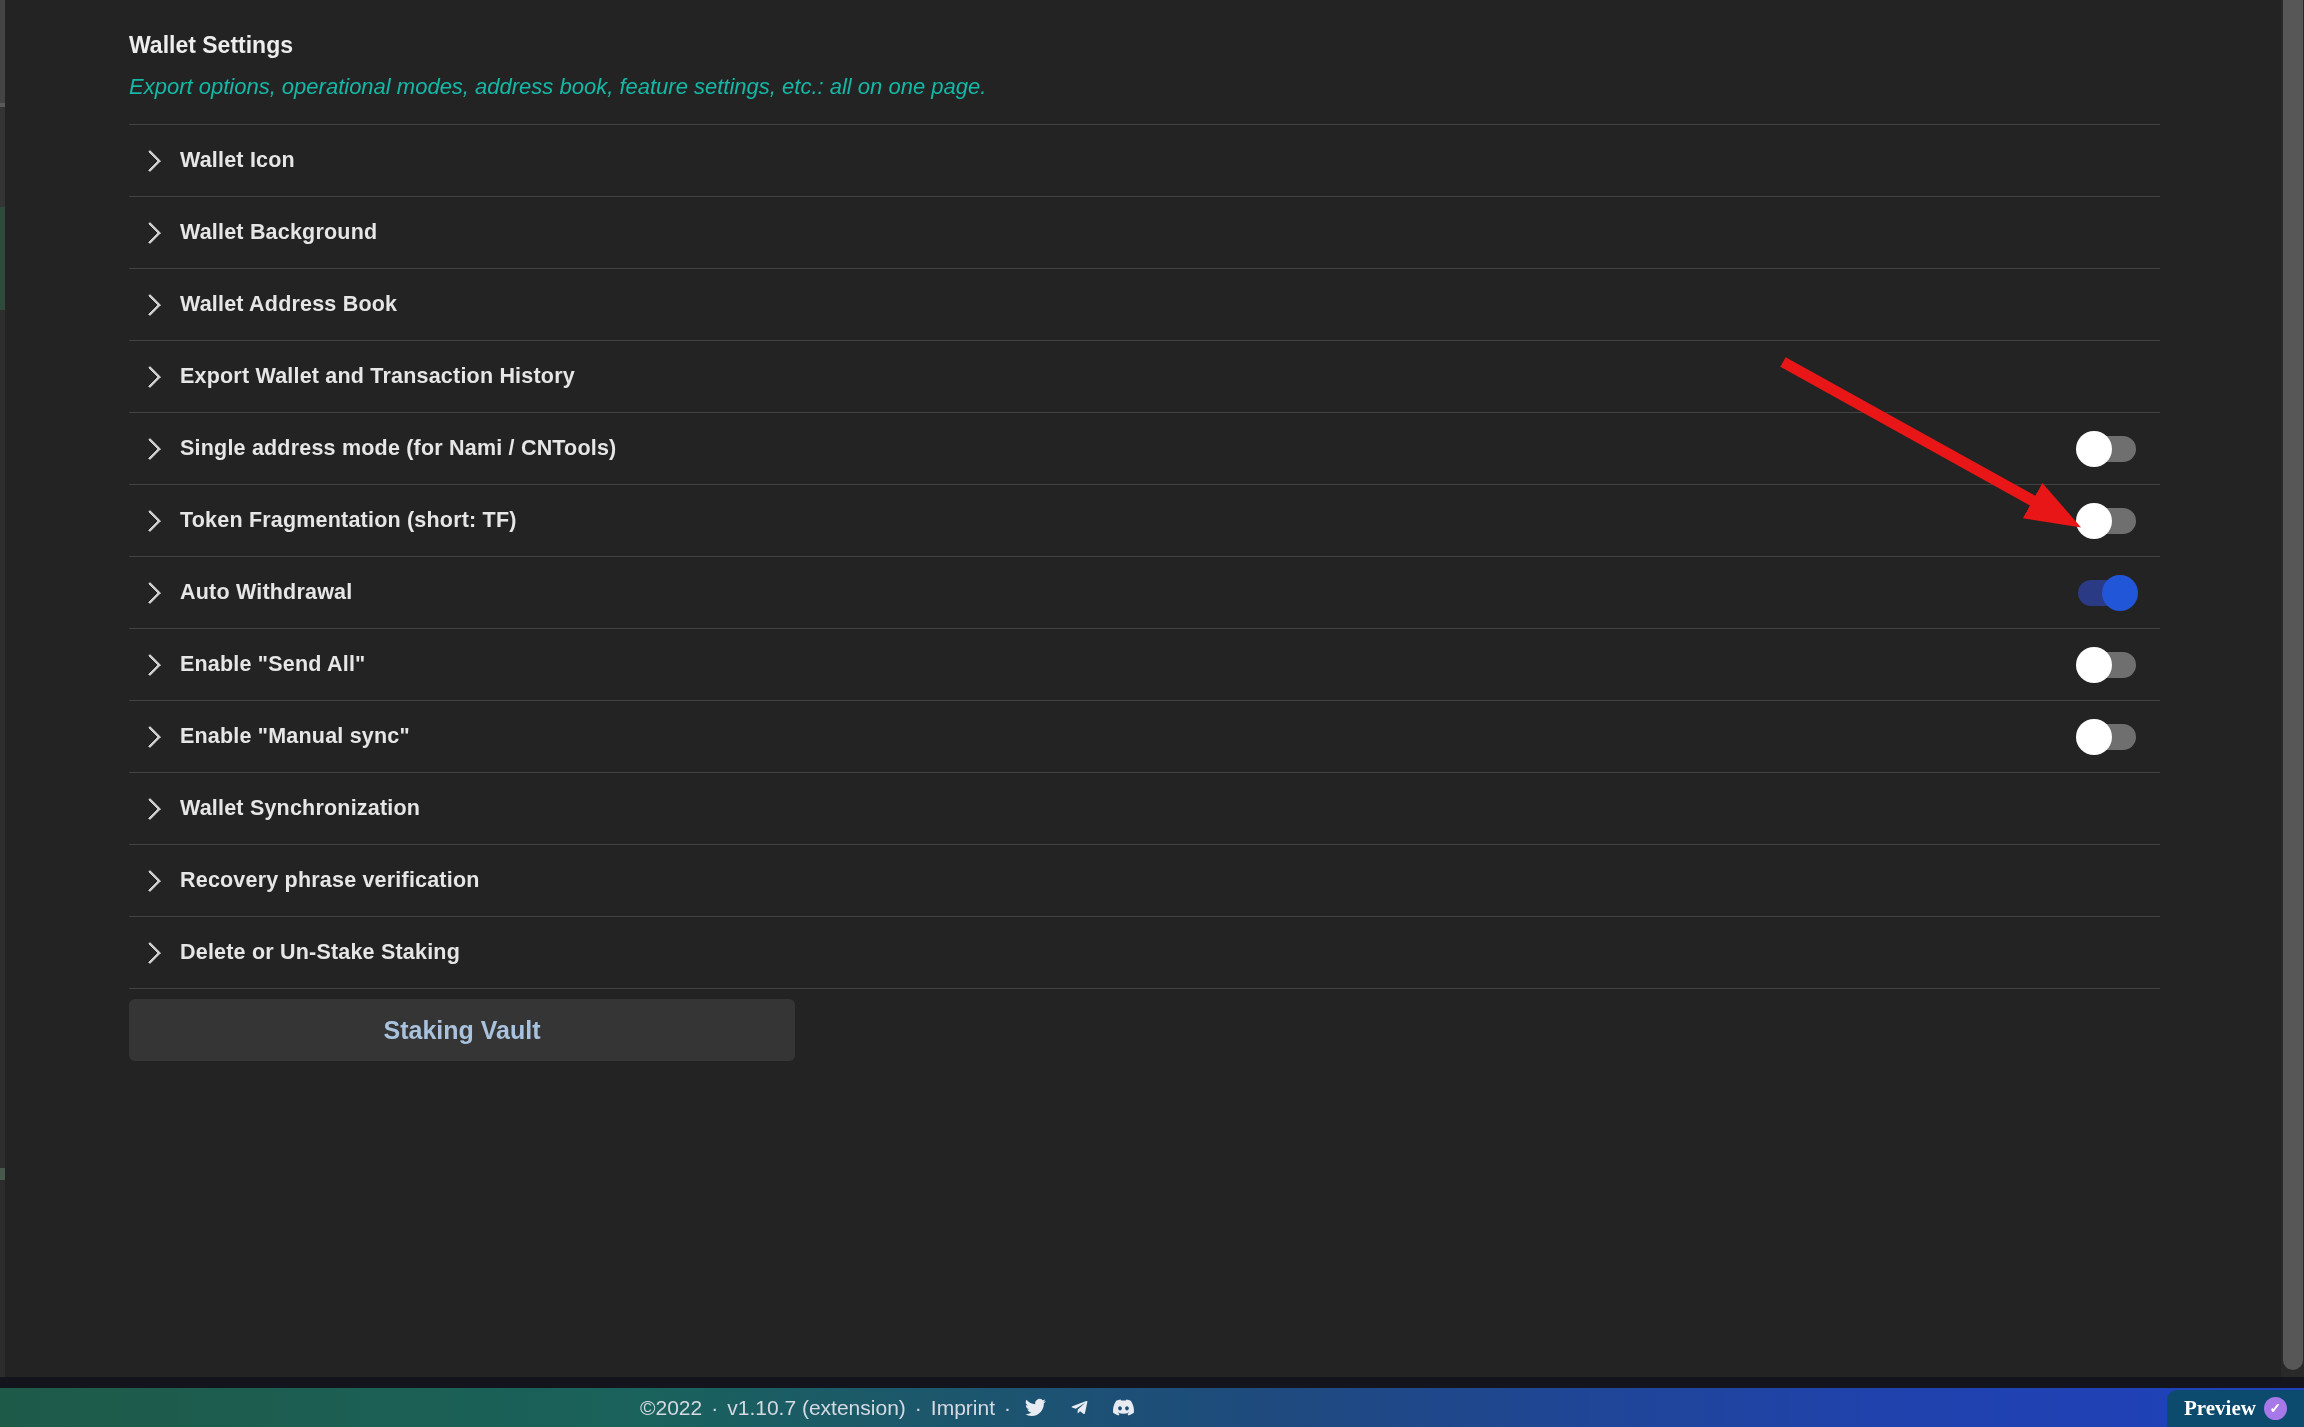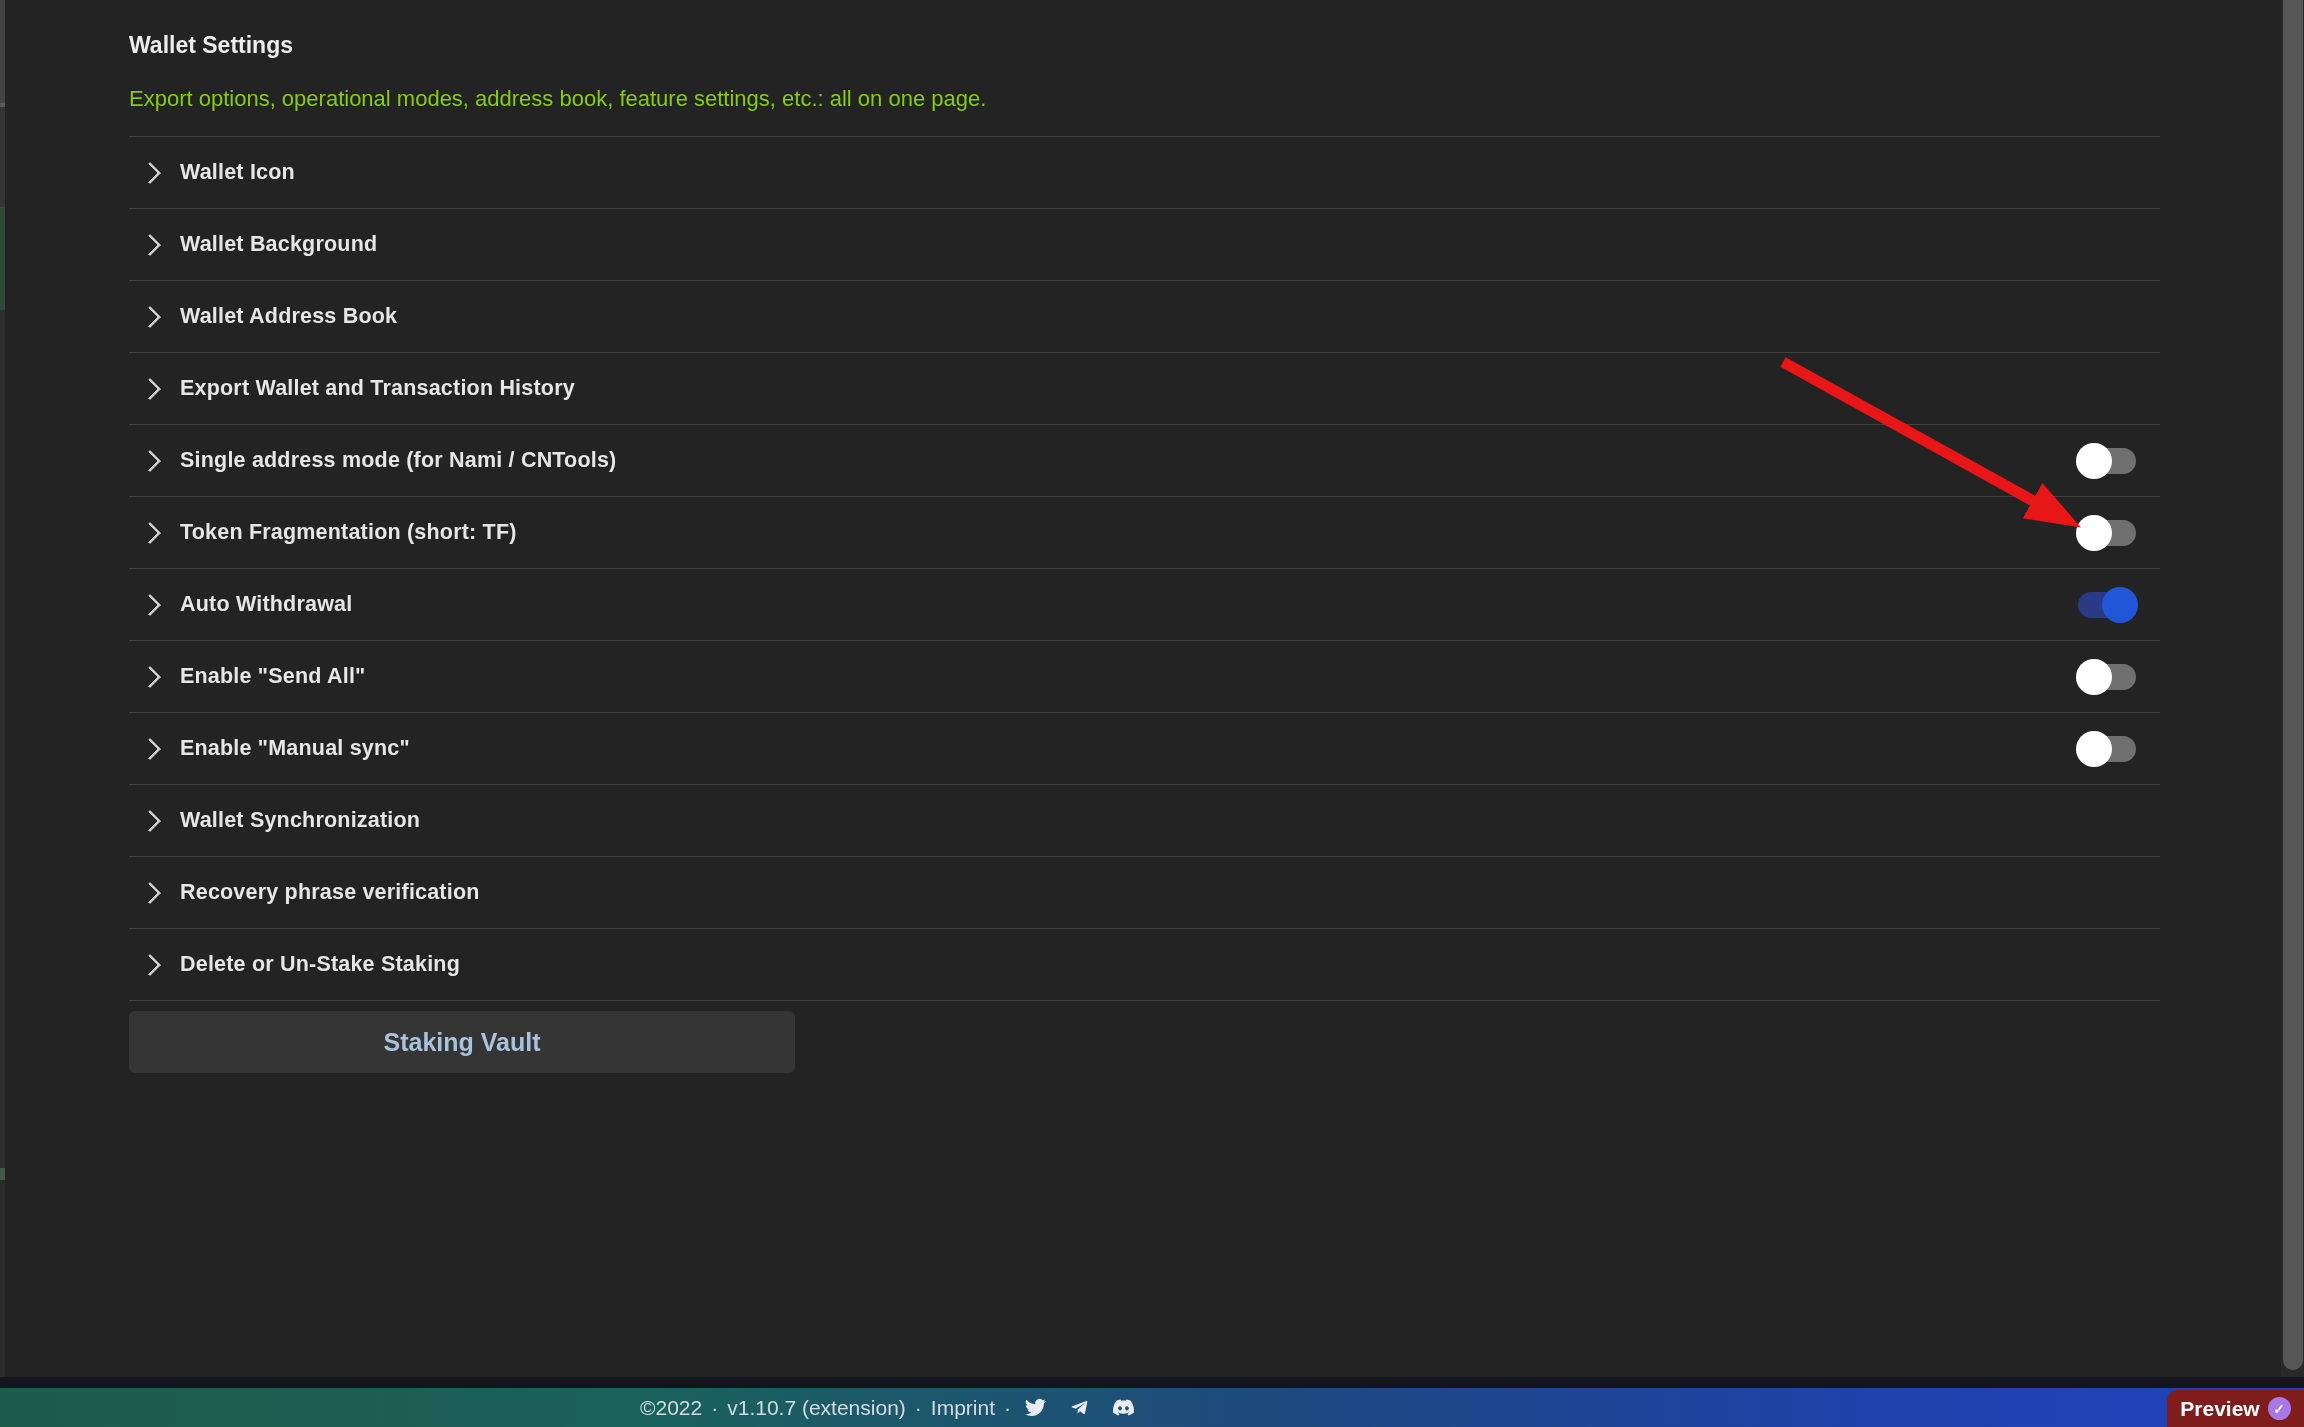--- a/index.html
+++ b/index.html
@@ -6,21 +6,21 @@
   body{
     width:2304px;height:1427px;position:relative;overflow:hidden;
     background:#232323;color:#e6e6e6;
     font-family:"Liberation Sans",sans-serif;
   }
   .left-strip{position:absolute;left:0;top:0;width:5px;height:1388px;background:#333;z-index:5;}
   .left-strip .seg{position:absolute;left:0;width:5px;}
 
   .content{position:absolute;left:129px;top:0;width:2031px;z-index:10;}
   .page-title{margin-top:30px;font-size:23px;font-weight:bold;color:#ededed;line-height:30px;}
-  .page-subtitle{margin-top:24px;font-size:22px;color:#84cc16;line-height:30px;}
+  .page-subtitle{margin-top:12px;font-size:22px;color:#14b8a6;line-height:30px;font-style:italic;}
   .settings-list{margin-top:22px;border-top:1px solid #424242;}
   .row{height:71px;border-bottom:1px solid #424242;display:flex;align-items:center;position:relative;}
   .chev{width:13px;height:13px;border-style:solid;border-color:#cfcfcf;border-width:3px 3px 0 0;
         transform:rotate(45deg);margin-left:13px;margin-right:22px;flex:none;border-radius:1px;}
   .row-label{font-size:21.5px;font-weight:bold;color:#e6e6e6;letter-spacing:.2px;}
   .toggle{position:absolute;right:21px;top:50%;margin-top:-19px;width:64px;height:38px;cursor:pointer;}
   .toggle .track{position:absolute;left:3px;top:6px;width:58px;height:26px;border-radius:13px;}
   .toggle .knob{position:absolute;top:1px;width:36px;height:36px;border-radius:50%;}
   .toggle.on  .track{background:#2b3a85;}
   .toggle.on  .knob{background:#2156d8;left:27px;}
@@ -39,23 +39,23 @@
   .footer{position:absolute;left:0;right:0;bottom:0;height:39px;z-index:30;
     background:linear-gradient(90deg,#1e5a48 0%,#1a625c 28%,#1e4a7e 55%,#1f42ad 82%,#2041bc 100%);}
   .footer-content{position:absolute;left:640px;top:0;height:39px;display:flex;align-items:center;
     gap:9px;color:#d5dae2;font-size:21px;white-space:nowrap;}
   .footer-content .sep{color:#d5dae2;}
   .imprint{color:#d5dae2;text-decoration:none;cursor:pointer;}
   .soc{display:flex;align-items:center;margin-left:3px;}
   .soc svg{width:25px;height:21px;fill:#e8ecf2;display:block;}
   .soc + .soc{margin-left:10px;}
 
-  .preview-badge{position:absolute;right:0;bottom:0;height:37px;width:137px;background:#7f1d1d;
+  .preview-badge{position:absolute;right:0;bottom:0;height:37px;width:137px;background:#0c4a6e;
     border-radius:10px 0 0 0;display:flex;align-items:center;justify-content:center;gap:8px;
-    color:#fff;font-weight:bold;font-size:21px;z-index:50;cursor:pointer;}
+    color:#fff;font-weight:bold;font-size:21px;z-index:50;cursor:pointer;font-family:Liberation Serif, serif;}
   .check-circle{width:23px;height:23px;border-radius:50%;background:#a678e8;color:#fff;font-size:14px;
     display:flex;align-items:center;justify-content:center;font-weight:bold;}
 </style>
 </head>
 <body>
 
 <div class="left-strip">
   <div class="seg" style="top:0;height:103px;background:#444;"></div>
   <div class="seg" style="top:103px;height:4px;background:#5a5a5a;"></div>
   <div class="seg" style="top:107px;height:100px;background:#343434;"></div>

